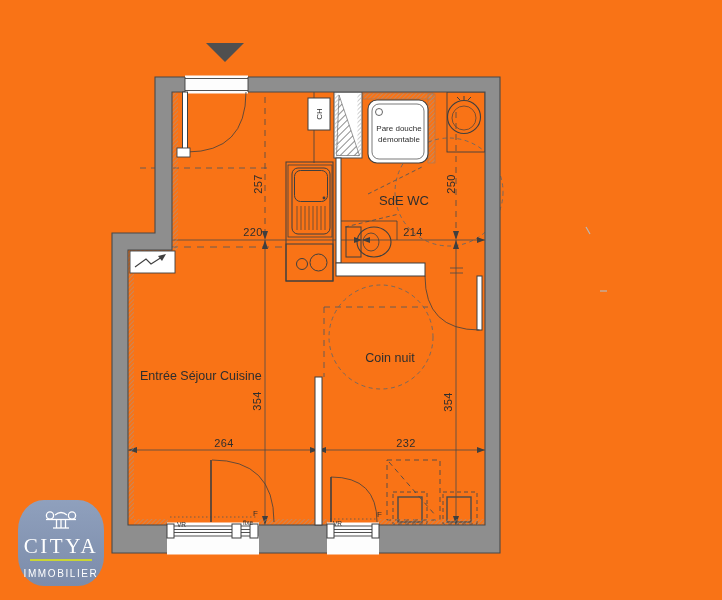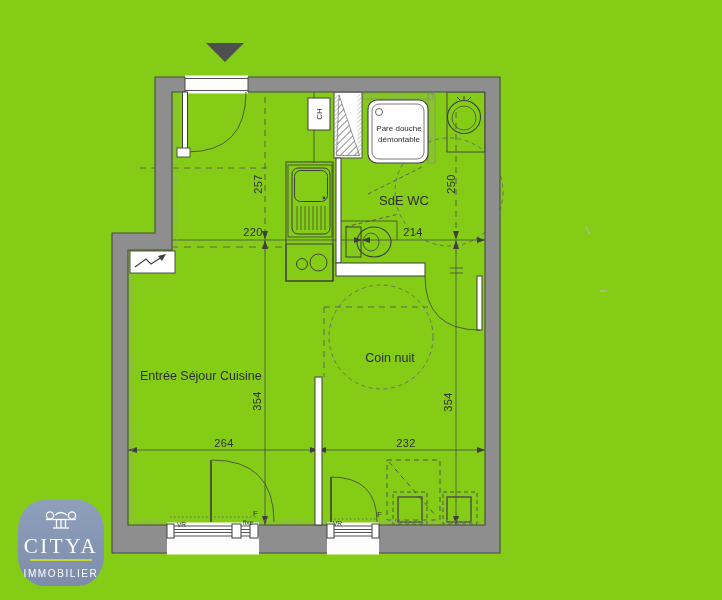--- a/index.html
+++ b/index.html
@@ -1,16 +1,16 @@
 <!DOCTYPE html>
 <html><head>
 <meta charset="utf-8">
 <style>
   html,body{margin:0;padding:0;background:#ffffff;}
-  .page{position:relative;width:722px;height:600px;background:#84cc16;overflow:hidden;
+  .page{position:relative;width:722px;height:600px;background:#f97316;overflow:hidden;
         font-family:"Liberation Sans", sans-serif;}
   svg{position:absolute;left:0;top:0;}
   text{fill:#2e2e2e;}
   .dim{font-size:11px;letter-spacing:.3px;}
   .room{font-size:12.5px;}
   .tiny{font-size:6.5px;}
   .typeletter{font-size:8px;}
   .shower-label{font-size:8px;}
   .ch-label{font-size:8px;}
   .brand{font-family:"Liberation Serif", serif;font-size:21px;letter-spacing:2.5px;fill:#ffffff;}

